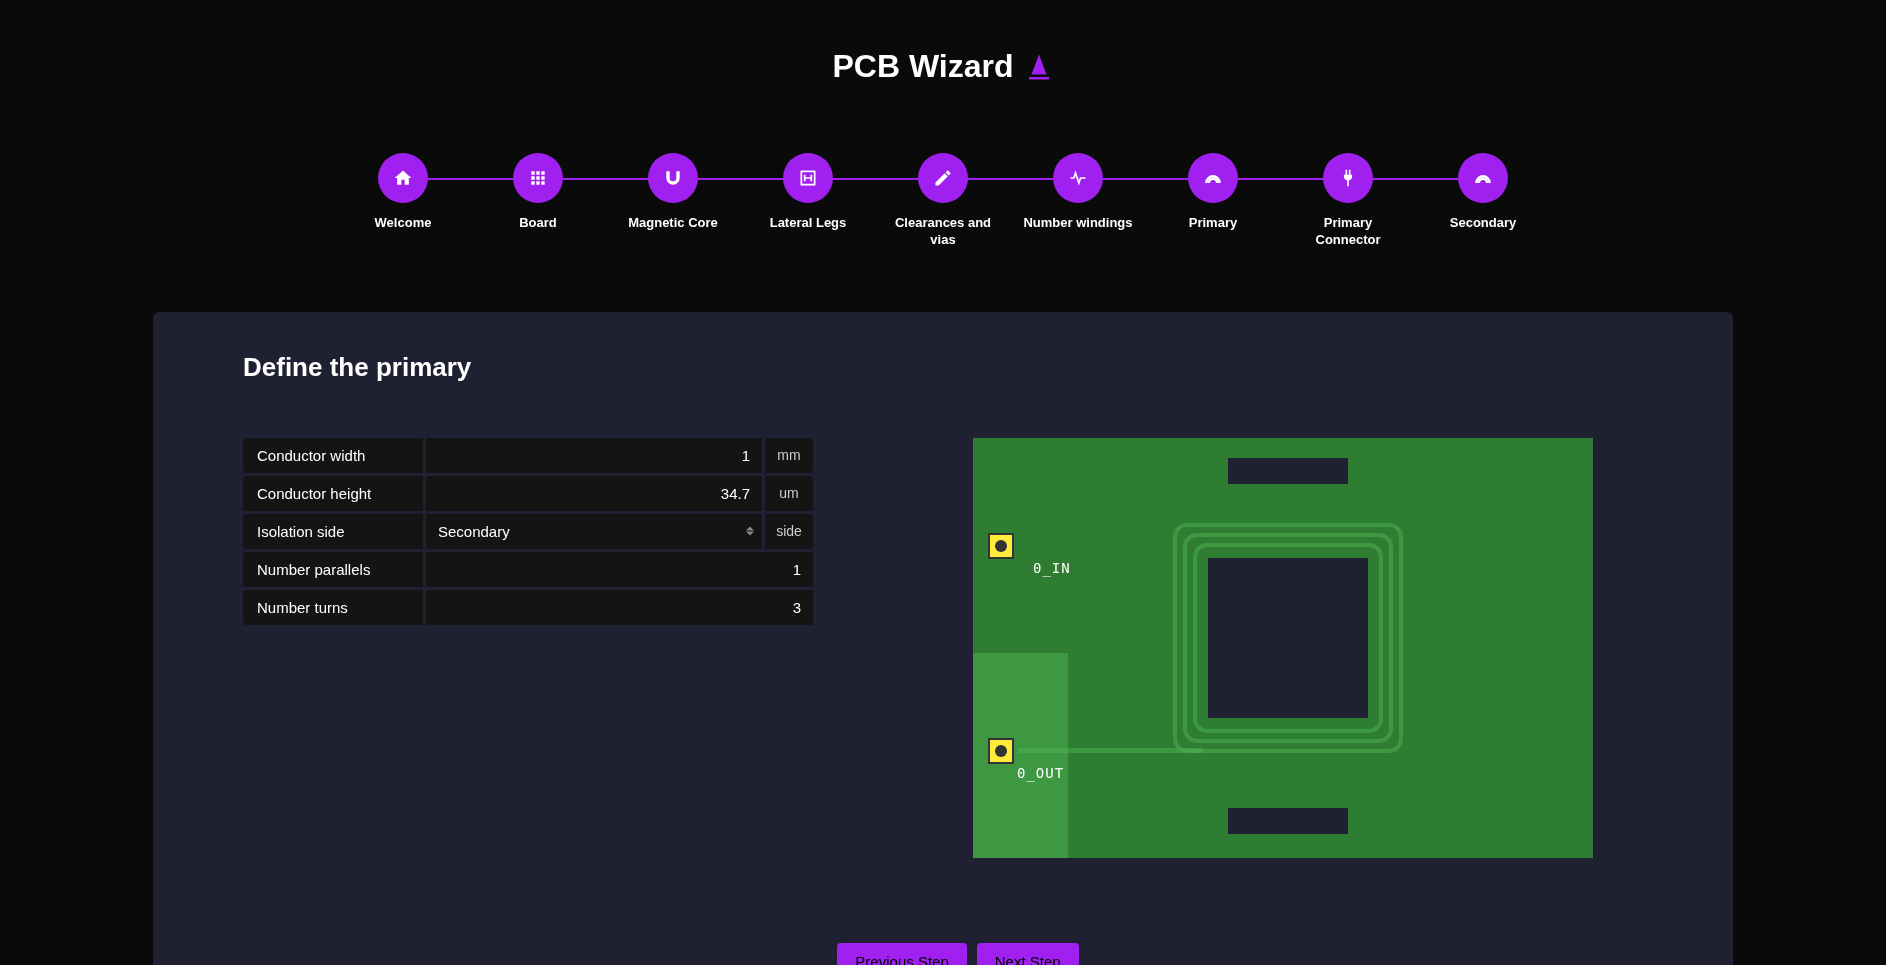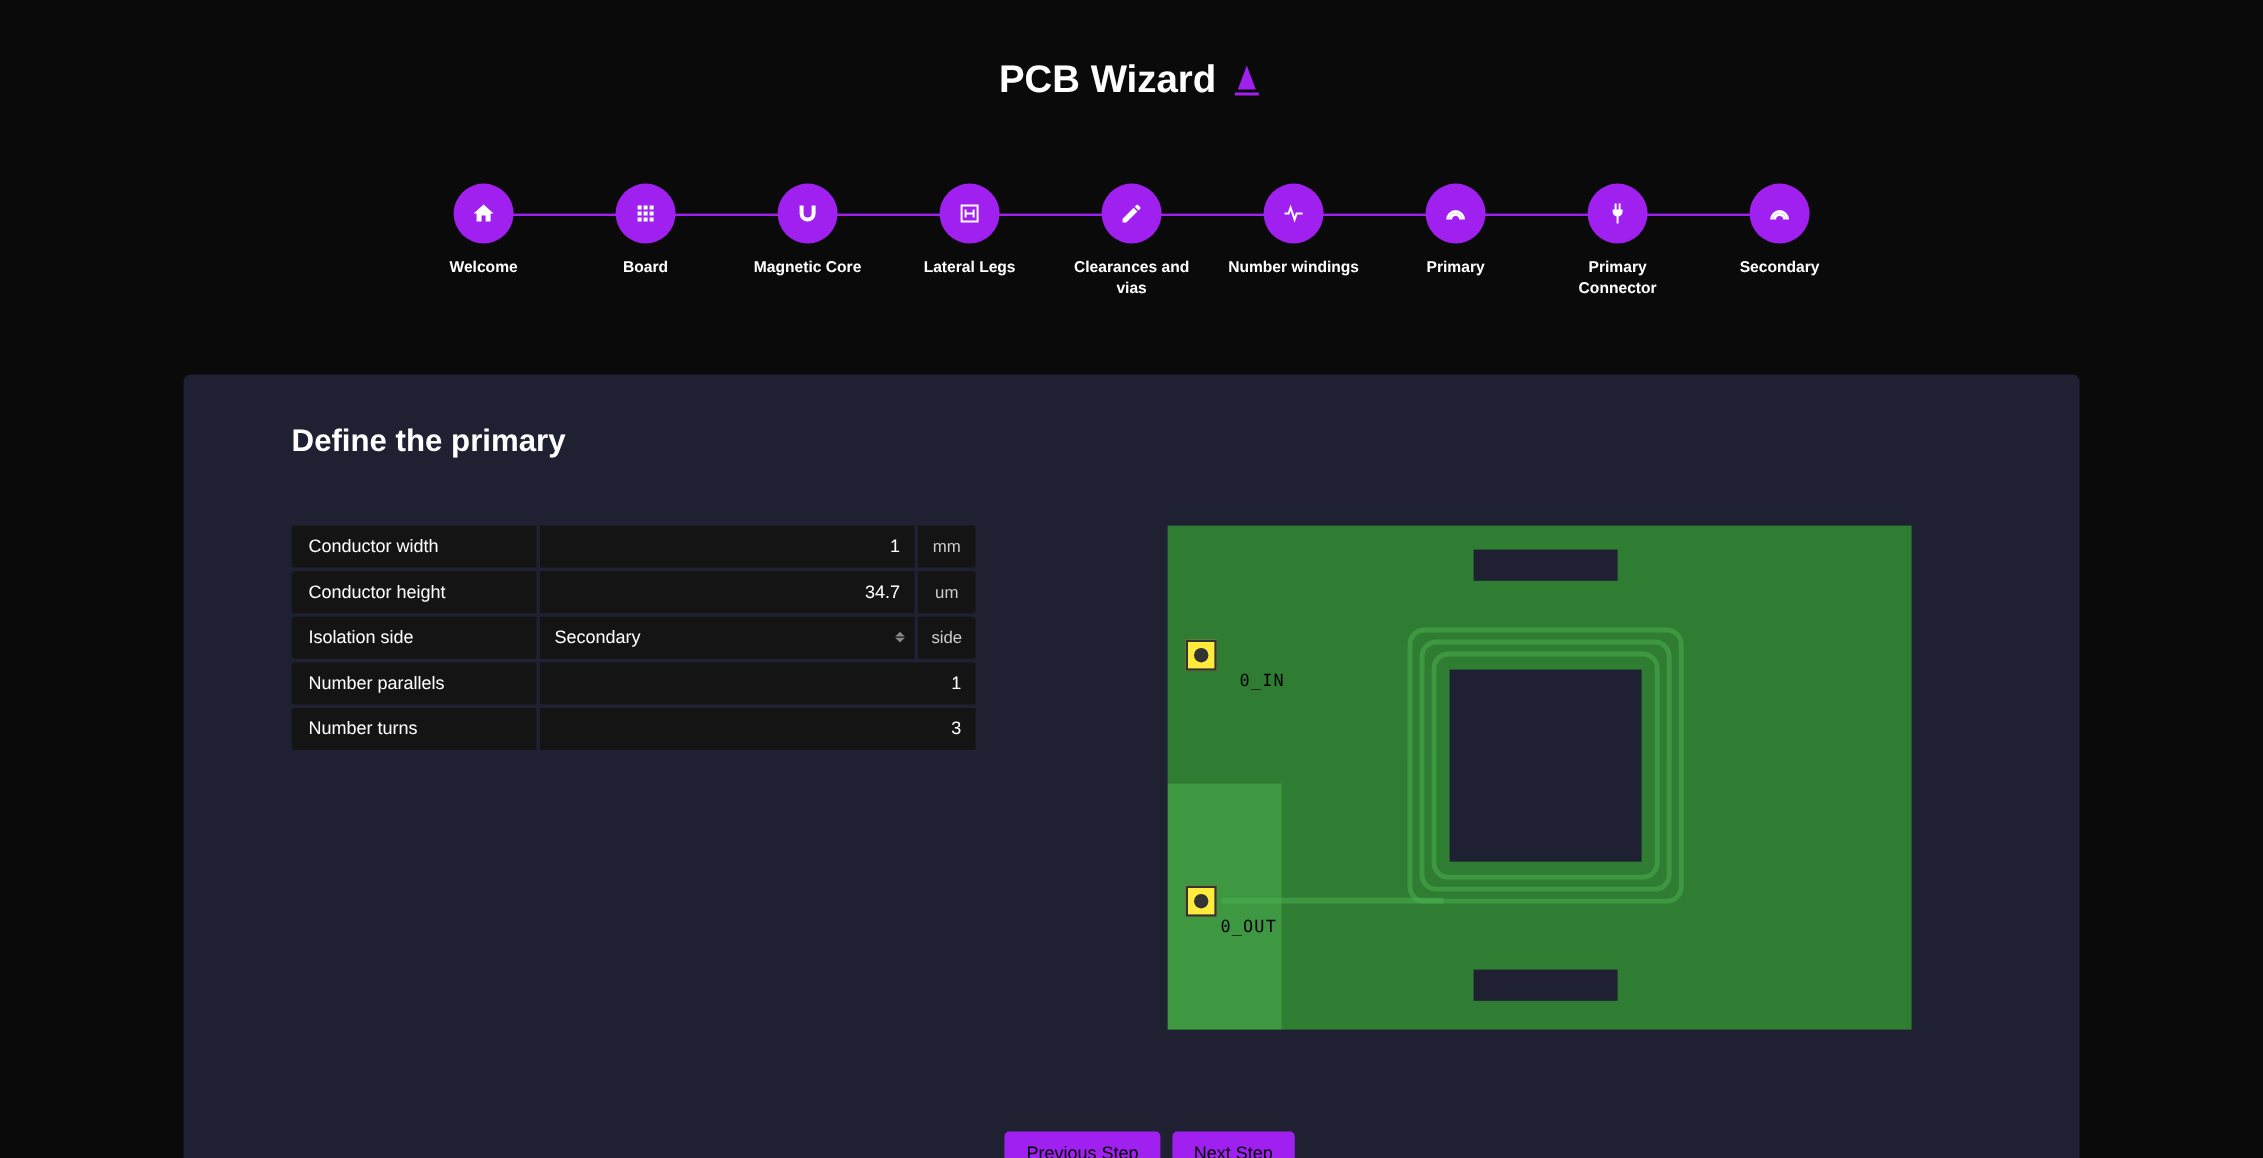--- a/index.html
+++ b/index.html
@@ -100,21 +100,21 @@
     width: 570px;
     border-collapse: separate;
     border-spacing: 0 3px;
   }
   .form-row {
     display: flex;
     align-items: stretch;
     margin-bottom: 3px;
   }
   .form-label-cell {
-    width: 204px;
+    width: 180px;
     background: #141414;
     padding: 9px 14px;
     font-size: 15px;
     display: flex;
     align-items: center;
     border-radius: 3px 0 0 3px;
   }
   .form-input-cell {
     flex: 1;
     background: #141414;
@@ -234,21 +234,21 @@
     height: 12px;
     background: #333;
     border-radius: 50%;
   }
   .via-in { left: 15px; top: 95px; }
   .via-out { left: 15px; top: 300px; }
   .pcb-label {
     position: absolute;
     font-family: monospace;
     font-size: 14px;
-    color: #000000;
+    color: #ffffff;
     letter-spacing: 1px;
   }
   .lbl-in { left: 60px; top: 122px; }
   .lbl-out { left: 44px; top: 327px; }
   .trace {
     position: absolute;
     background: #4caf50;
     opacity: 0.55;
   }
   .trace-out-h { left: 45px; top: 310px; width: 185px; height: 5px; }

